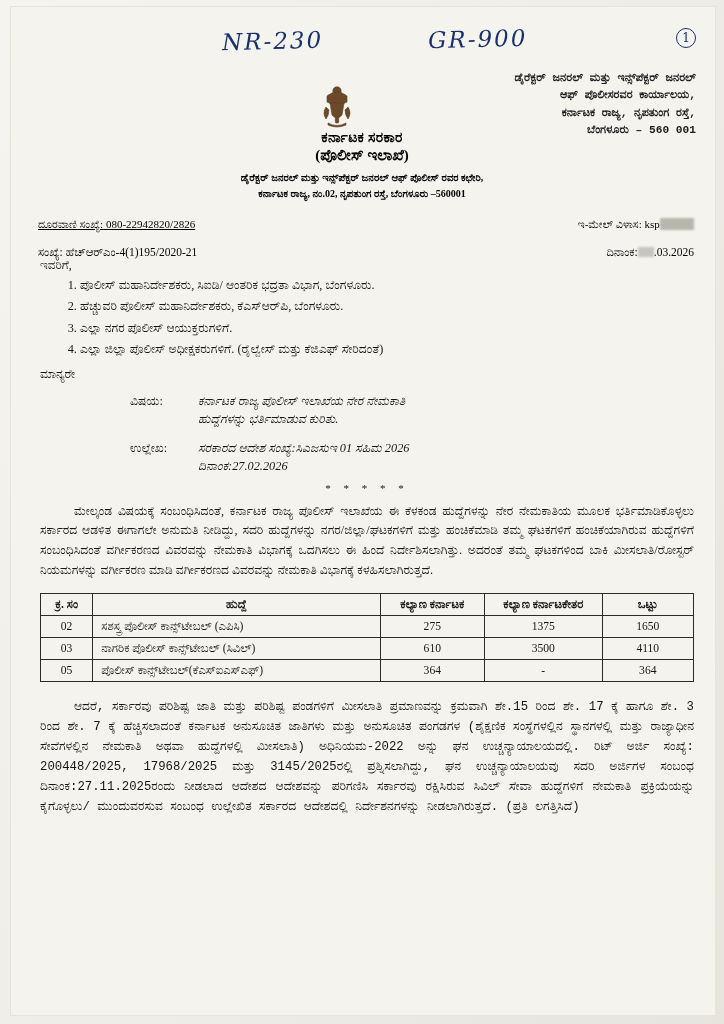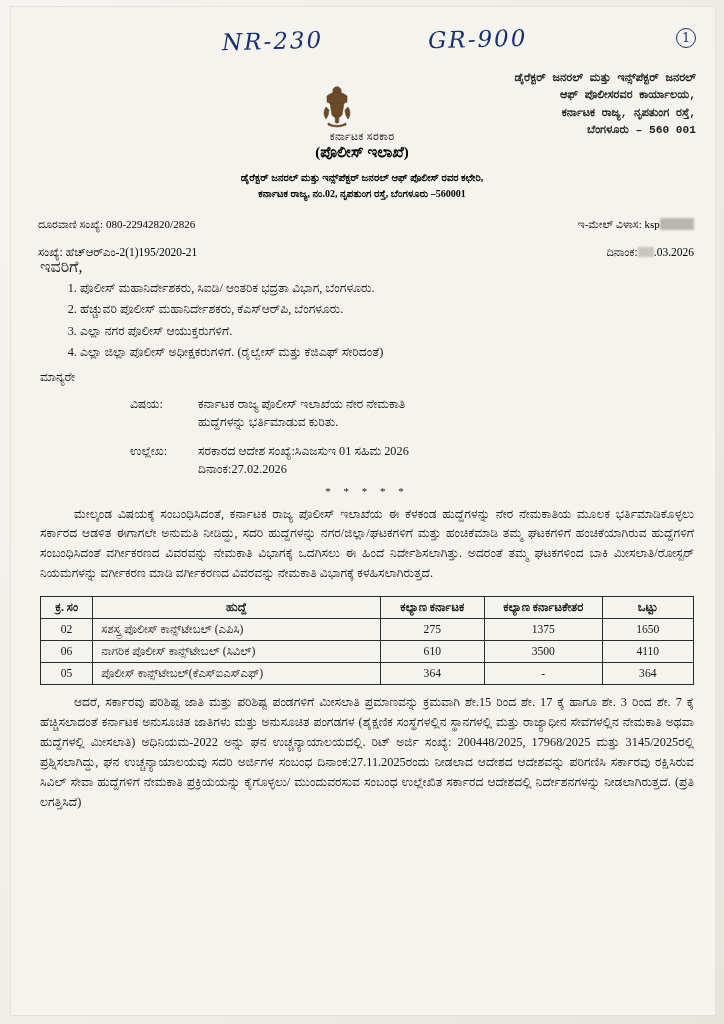--- a/index.html
+++ b/index.html
@@ -81,40 +81,40 @@
     width: 34px; height: 46px;
     text-align: center;
   }
   .emblem svg { display: block; }
   .gov-line {
     position: absolute;
     left: 0; right: 0; top: 60px;
     text-align: center;
     font-family: "Liberation Serif", serif;
   }
-  .gov-line .l1 { font-size: 11px; font-weight: 400; letter-spacing: .3px; }
+  .gov-line .l1 { font-size: 14px; font-weight: 700; letter-spacing: .3px; }
   .gov-line .l2 { font-size: 15px; font-weight: 700; margin-top: 1px; }
   .office {
     position: absolute;
     left: 0; right: 0; top: 100px;
     text-align: center;
     font-family: "Liberation Serif", serif;
     font-weight: 700;
     font-size: 10px;
     line-height: 1.6;
   }
   .contact-row {
     position: absolute;
     left: 38px; right: 30px; top: 148px;
     display: flex;
     justify-content: space-between;
     font-family: "Liberation Serif", serif;
     font-size: 11px;
   }
-  .contact-row .phone { }
+  .contact-row .phone { text-decoration: underline; }
   .contact-row .mail { position: relative; }
   .mail .redact {
     display: inline-block;
     background: #b9b6ae;
     color: transparent;
     filter: blur(1.2px);
     border-radius: 1px;
     padding: 0 2px;
   }
   .ref-row {
@@ -136,37 +136,37 @@
   }
 
   
   .body {
     position: absolute;
     top: 258px; left: 40px; right: 30px;
     font-family: "Liberation Serif", serif;
     font-size: 12.3px;
     color: #161616;
   }
-  .to { font-size: 16px; margin-bottom: 4px; }
+  .to { font-size: 12px; margin-bottom: 4px; }
   ol.recipients {
     margin: 2px 0 0 0;
     padding-left: 40px;
   }
   ol.recipients li {
     margin-bottom: 3.5px;
     line-height: 1.45;
   }
   .respect { margin-top: 8px; }
   .kv {
     display: flex;
     margin-top: 10px;
     line-height: 1.5;
   }
   .kv .k { width: 68px; flex: none; padding-left: 90px; box-sizing: content-box; }
-  .kv .v { flex: 1; }
+  .kv .v { flex: 1; font-style: italic; }
   .stars {
     text-align: center;
     letter-spacing: 5px;
     margin: 6px 0 8px 0;
     font-size: 11px;
   }
   p.para {
     margin: 0 0 0 0;
     text-align: justify;
     line-height: 1.62;
@@ -188,21 +188,21 @@
     line-height: 1.3;
   }
   table.tbl th { font-weight: 700; }
   table.tbl td.post { text-align: left; padding-left: 8px; }
   table.tbl col.c1 { width: 8%; }
   table.tbl col.c2 { width: 44%; }
   table.tbl col.c3 { width: 16%; }
   table.tbl col.c4 { width: 18%; }
   table.tbl col.c5 { width: 14%; }
 
-  .para-wrap { margin-top: 8px; }
+  .para-wrap { margin-top: 16px; font-family: Liberation Mono, monospace; }
 </style>
 </head>
 <body>
 
 <div class="page">
   <div class="paper-edge"></div>
   <div class="content">
 
     <div class="hand-row">
       <div class="hand h1">NR-230</div>
@@ -249,21 +249,21 @@
         </div>
         <div class="mail">
           <span>ಇ-ಮೇಲ್ ವಿಳಾಸ:</span>
           <span>ksp</span><span class="redact">&nbsp;&nbsp;&nbsp;&nbsp;&nbsp;&nbsp;&nbsp;&nbsp;&nbsp;&nbsp;&nbsp;</span>
         </div>
       </div>
 
       <div class="ref-row">
         <div>
           <span>ಸಂಖ್ಯೆ:</span>
-          <span>ಹೆಚ್‌ಆರ್‌ಎಂ-2(1)195/2020-21</span>
+          <span>ಹೆಚ್‌ಆರ್‌ಎಂ-4(1)195/2020-21</span>
         </div>
         <div class="date">
           <span>ದಿನಾಂಕ:</span><span class="smudge"></span><span>.03.2026</span>
         </div>
       </div>
     </div>
 
     <div class="body">
       <div class="to">ಇವರಿಗೆ,</div>
       <ol class="recipients">
@@ -313,21 +313,21 @@
         </thead>
         <tbody>
           <tr>
             <td>02</td>
             <td class="post">ಸಶಸ್ತ್ರ ಪೊಲೀಸ್ ಕಾನ್ಸ್‌ಟೇಬಲ್ (ಎಪಿಸಿ)</td>
             <td>275</td>
             <td>1375</td>
             <td>1650</td>
           </tr>
           <tr>
-            <td>06</td>
+            <td>03</td>
             <td class="post">ನಾಗರಿಕ ಪೊಲೀಸ್ ಕಾನ್ಸ್‌ಟೇಬಲ್ (ಸಿವಿಲ್)</td>
             <td>610</td>
             <td>3500</td>
             <td>4110</td>
           </tr>
           <tr>
             <td>05</td>
             <td class="post">ಪೊಲೀಸ್ ಕಾನ್ಸ್‌ಟೇಬಲ್(ಕೆಎಸ್‌ಐಎಸ್‌ಎಫ್)</td>
             <td>364</td>
             <td>-</td>

